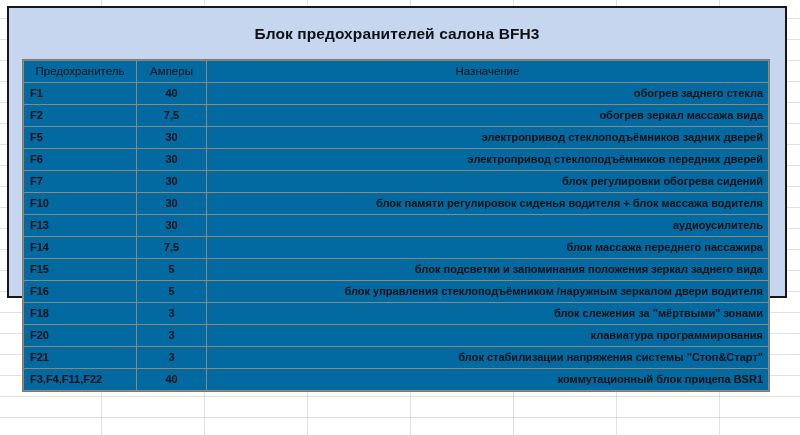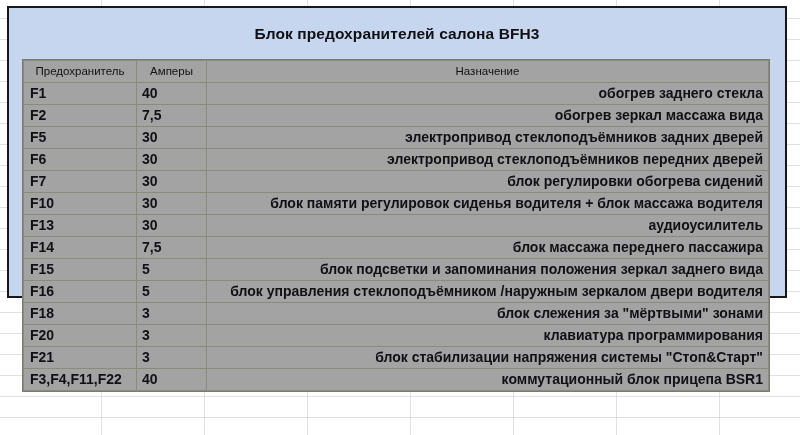--- a/index.html
+++ b/index.html
@@ -66,46 +66,47 @@
     table-layout: fixed;
   }
 
   table.fuse-table col.c-fuse  { width: 113px; }
   table.fuse-table col.c-amps  { width: 70px;  }
   table.fuse-table col.c-desc  { width: auto;  }
 
   table.fuse-table th,
   table.fuse-table td {
     border: 1px solid #8a8a7d;
-    background: #a3a3a3;
+    background: #0369a1;
     color: #111115;
     height: 21px;
     line-height: 21px;
     padding: 0 5px;
     overflow: hidden;
     white-space: nowrap;
   }
 
   
   table.fuse-table thead th {
     font-weight: normal;
     font-size: 11.5px;
     text-align: center;
   }
 
   
   table.fuse-table tbody td {
     font-weight: bold;
-    font-size: 14px;
+    font-size: 11px;
   }
   table.fuse-table tbody td.cell-fuse {
     text-align: left;
     padding-left: 6px;
   }
   table.fuse-table tbody td.cell-amps {
+    text-align: center;
   }
   table.fuse-table tbody td.cell-desc {
     text-align: right;
     padding-left: 7px;
   }
 </style>
 </head>
 <body>
 
 <div class="sheet-grid"></div>

